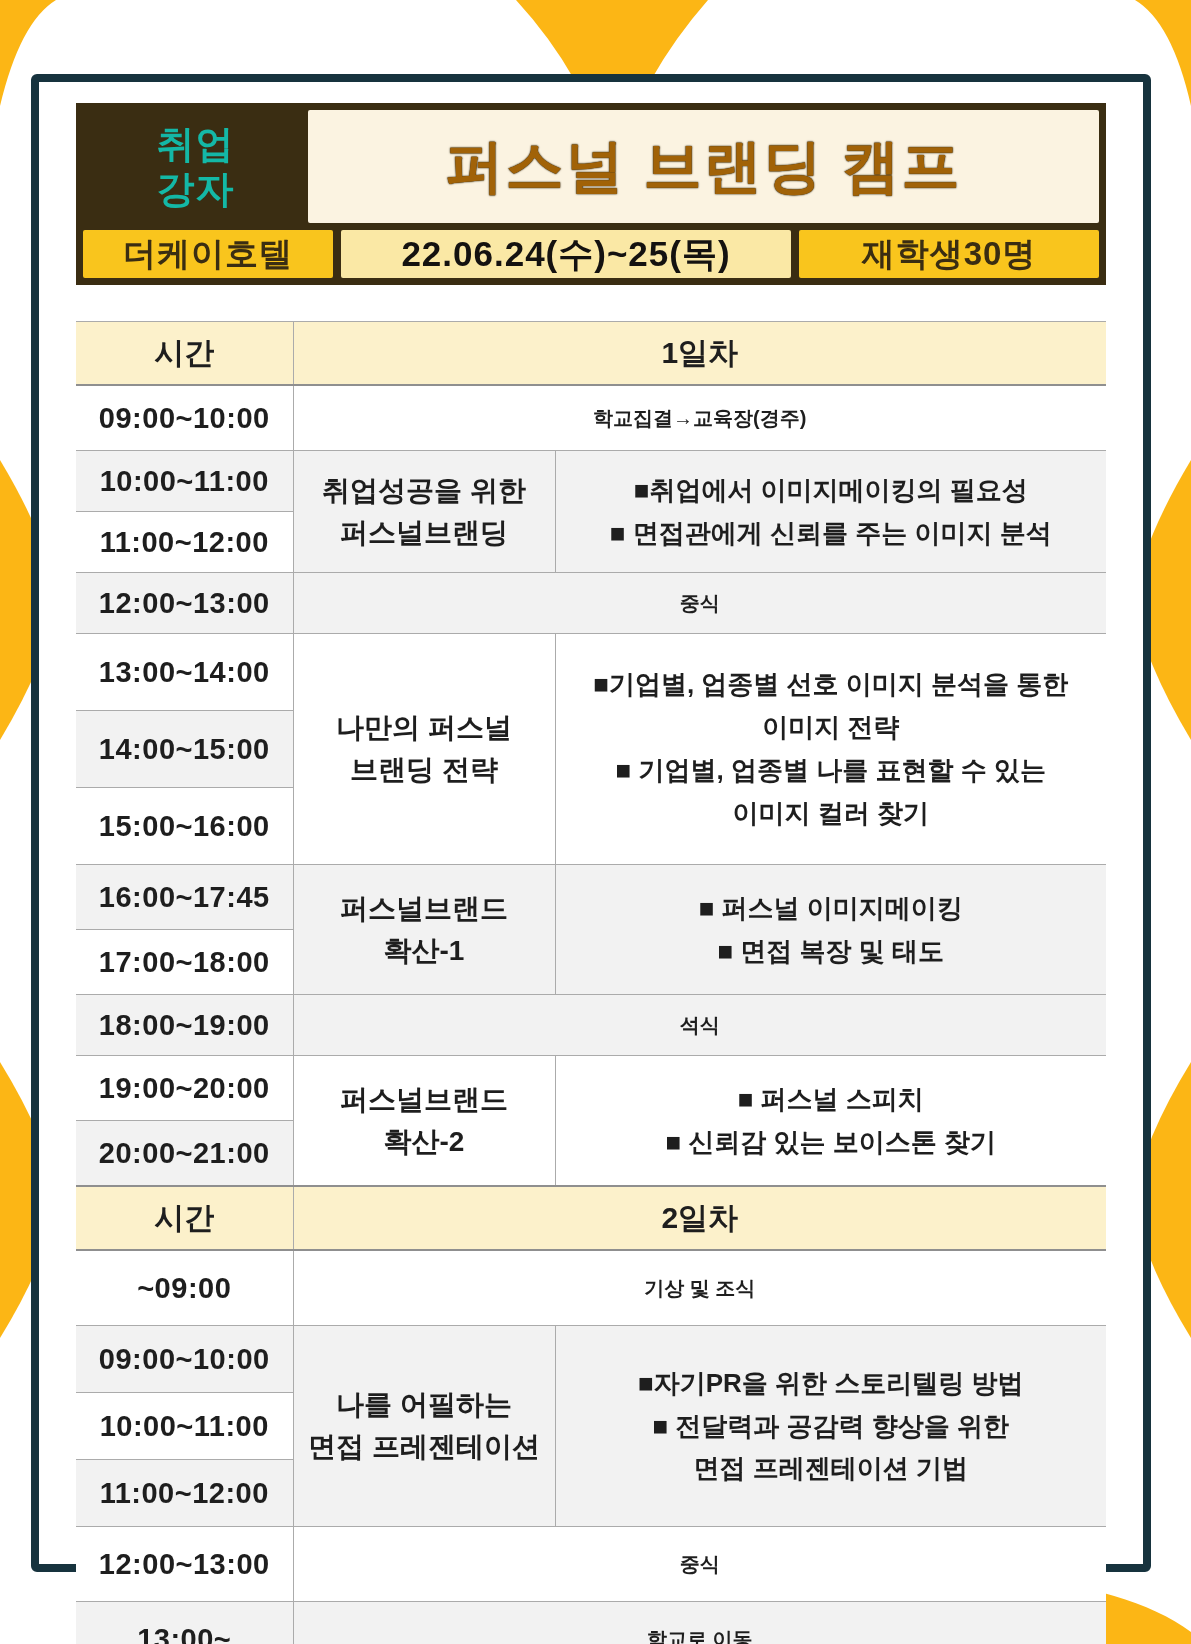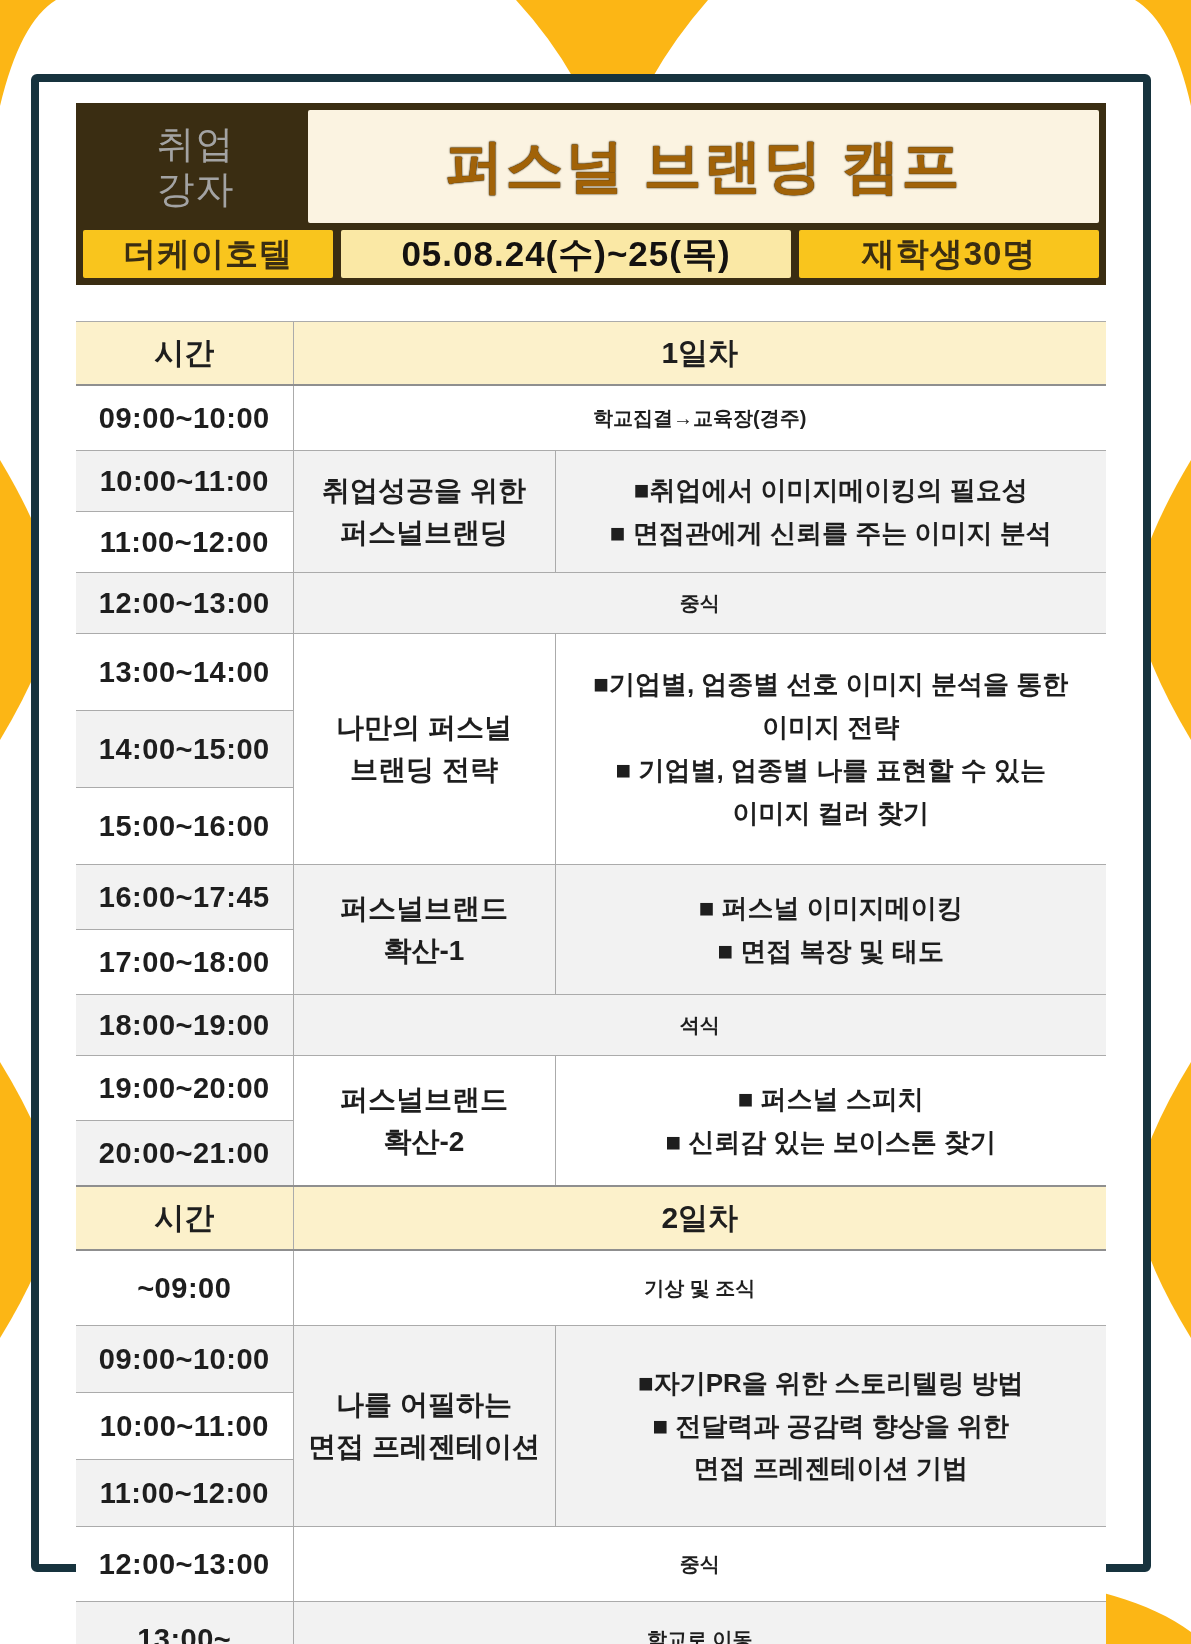--- a/index.html
+++ b/index.html
@@ -20,21 +20,21 @@
   .content { width:1030px; margin:21px auto 0 auto; }
 
   
   .hdr {
     background:#3A2D12; padding:7px; box-sizing:border-box;
     display:flex; flex-direction:column; gap:7px;
   }
   .hdr-top { display:flex; height:113px; }
   .badge {
     width:225px; display:flex; align-items:center; justify-content:center;
-    color:#a3a3a3; font-size:38px; font-weight:400; line-height:1.18;
+    color:#14b8a6; font-size:38px; font-weight:700; line-height:1.18;
     white-space:pre-line; text-align:left; letter-spacing:1px;
   }
   .title-panel {
     flex:1; background:#FBF3E1; display:flex; align-items:center; justify-content:center;
     border-radius:2px;
   }
   .title-panel .t {
     color:#a16207; font-size:58px; font-weight:900; letter-spacing:2px;
     text-shadow:0 0 1px #352A12, 0 0 2px #352A12;
   }
@@ -113,21 +113,21 @@
     <div class="hdr">
       <div class="hdr-top">
         <div class="badge">취업
 강자</div>
         <div class="title-panel">
           <div class="t">퍼스널 브랜딩 캠프</div>
         </div>
       </div>
       <div class="info-bar">
         <div class="ibox gold ib-loc">더케이호텔</div>
-        <div class="ibox cream ib-date">05.08.24(수)~25(목)</div>
+        <div class="ibox cream ib-date">22.06.24(수)~25(목)</div>
         <div class="ibox gold ib-cap">재학생30명</div>
       </div>
     </div>
 
     <table class="sched">
       <colgroup>
           <col class="c-time">
           <col class="c-subj">
           <col class="c-cont">
         </colgroup>

